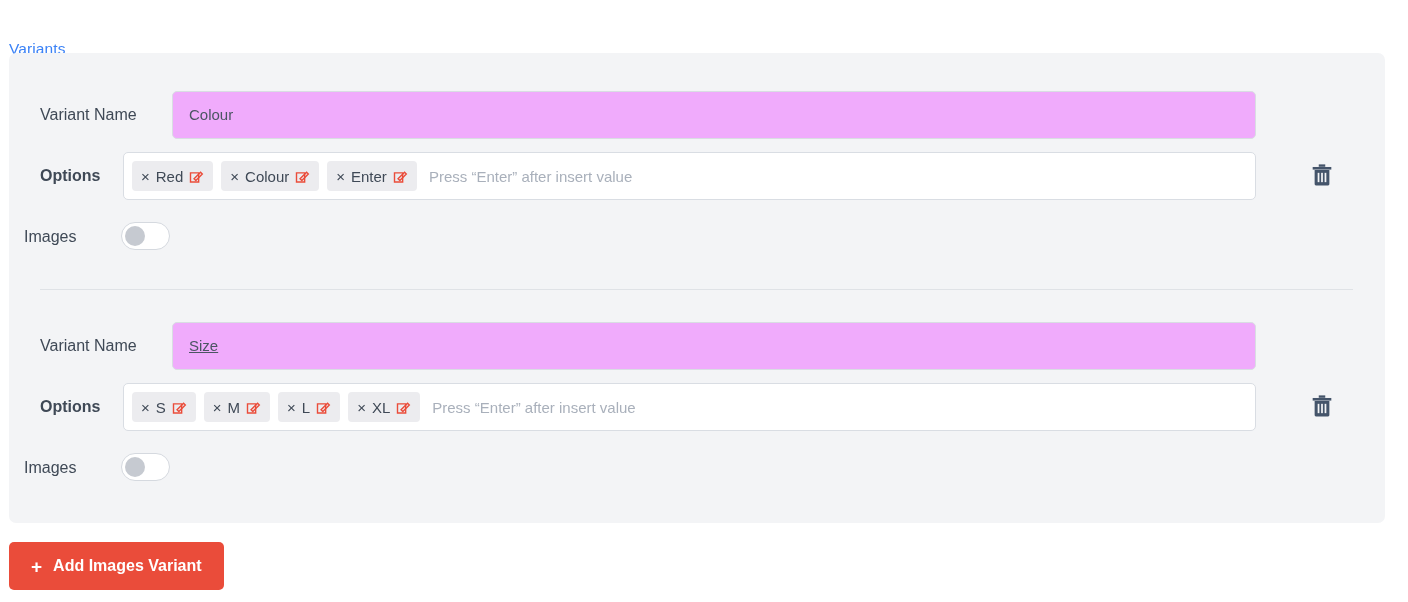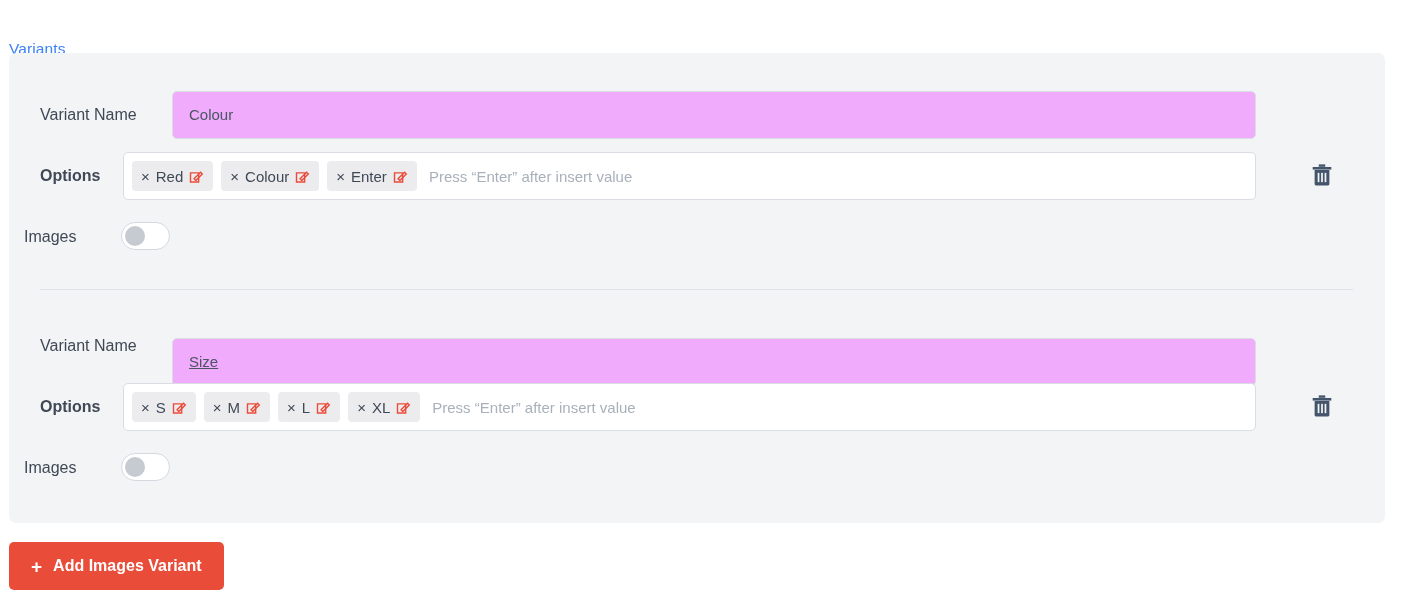--- a/index.html
+++ b/index.html
@@ -233,21 +233,21 @@
         </div>
       </div>
     </div>
 
     <div class="divider" style="top:236px;"></div>
 
     <div class="variant-block">
 
       <div class="field-row" style="top:267px;">
         <div class="field-label label-variant-name">Variant Name</div>
-        <div class="text-input" style="top:18px;text-decoration:underline;">Size</div>
+        <div class="text-input" style="top:2px;text-decoration:underline;">Size</div>
       </div>
 
       <div class="field-row" style="top:328px;">
         <div class="field-label label-options">Options</div>
         <div class="tags-field" style="top:2px;">
           <span class="chip">
             <span class="chip-x">×</span>
             <span class="chip-label">S</span>
             <span class="chip-edit">
               <svg width="15" height="15" viewBox="0 0 16 16">

